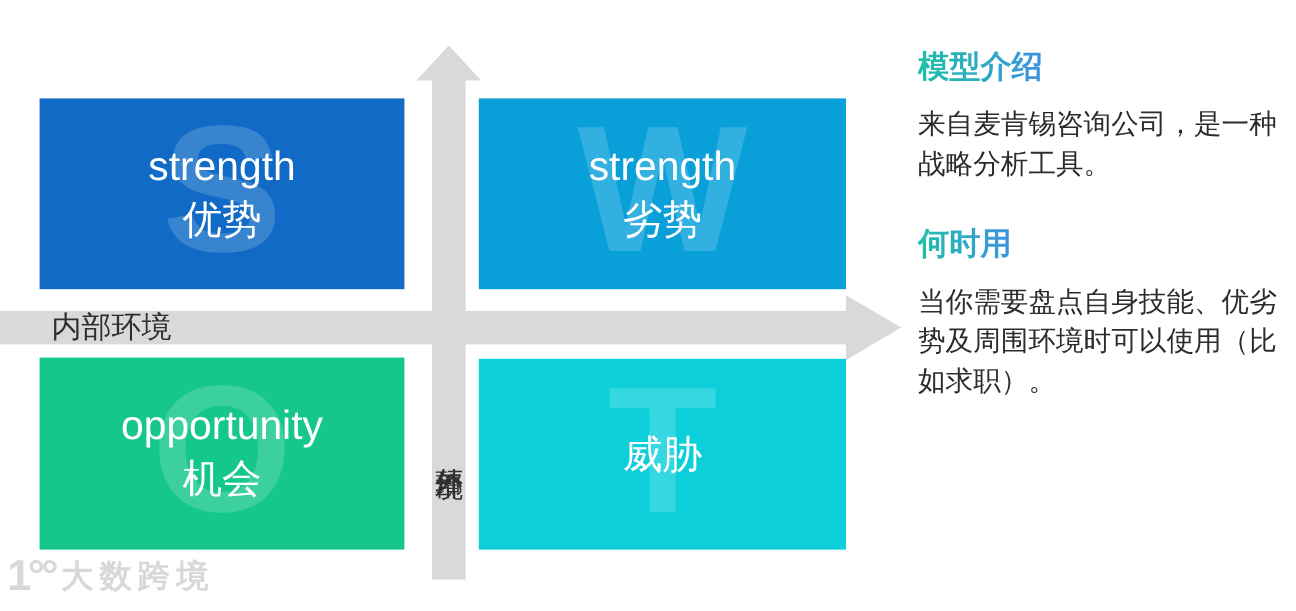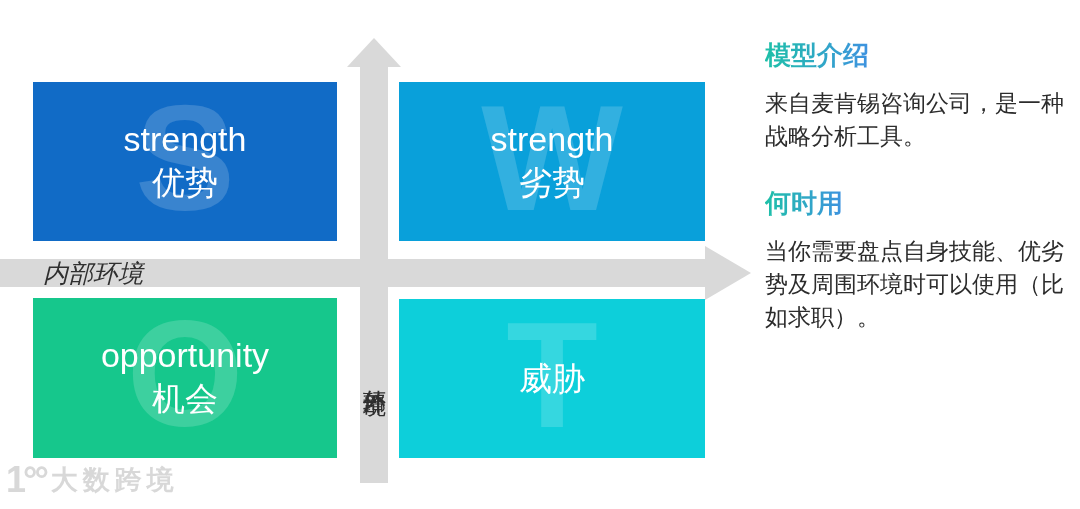--- a/index.html
+++ b/index.html
@@ -27,21 +27,21 @@
   .h-bar{position:absolute;left:0;top:259px;width:706px;height:28px;background:#d9d9d9;}
   .h-head{position:absolute;left:705px;top:246px;width:0;height:0;
     border-top:27px solid transparent;border-bottom:27px solid transparent;
     border-left:46px solid #d9d9d9;}
   .v-bar{position:absolute;left:360px;top:62px;width:28px;height:421px;background:#d9d9d9;}
   .v-head{position:absolute;left:347px;top:38px;width:0;height:0;
     border-left:27px solid transparent;border-right:27px solid transparent;
     border-bottom:29px solid #d9d9d9;}
   .label-internal{
     position:absolute;left:43px;top:258px;font-size:25px;line-height:30px;
-    color:#2f2f2f;white-space:nowrap;z-index:2;font-style:italic;
+    color:#2f2f2f;white-space:nowrap;z-index:2;
   }
   .label-external{
     position:absolute;left:362px;top:372px;writing-mode:vertical-rl;
     text-orientation:upright;font-size:23px;line-height:25px;letter-spacing:1px;
     color:#2f2f2f;z-index:2;
   }
   
   .panel{position:absolute;left:765px;top:38px;width:305px;}
   .p-heading{
     display:inline-block;font-size:26px;font-weight:bold;margin:0 0 14px 0;

